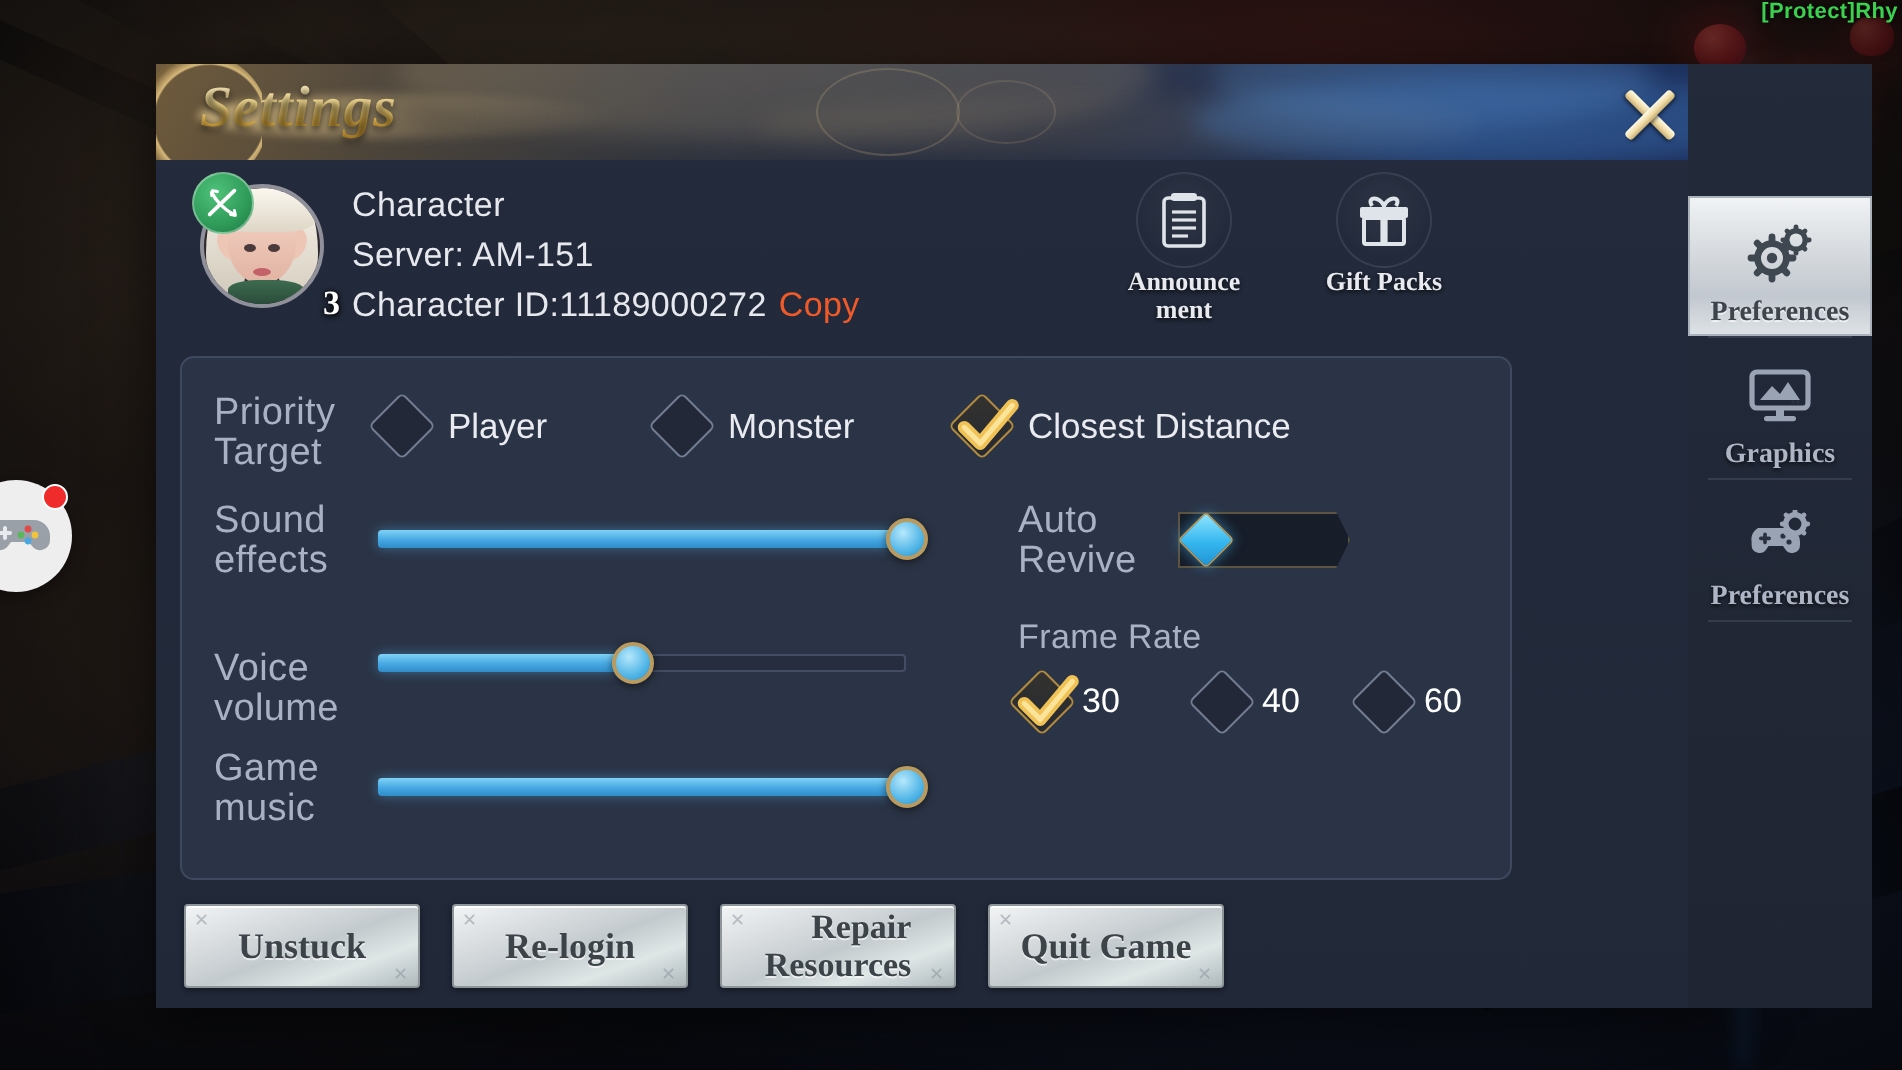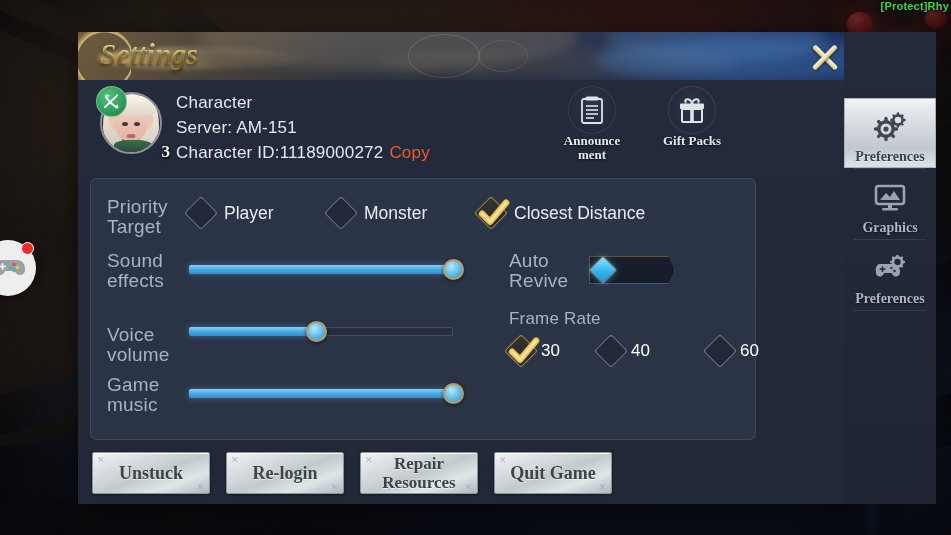--- a/index.html
+++ b/index.html
@@ -240,21 +240,21 @@
   .btn{
     min-width:118px;height:42px;padding:0 14px;
     display:flex;align-items:center;justify-content:center;text-align:center;
     background:linear-gradient(160deg,#f2f4f5 0%,#d9dde0 28%,#c3cacd 52%,#dfe6e6 74%,#aeb9bd 100%);
     border:1px solid #8d9599;border-radius:2px;box-sizing:border-box;cursor:pointer;
     box-shadow:inset 0 1px 0 rgba(255,255,255,.85),0 1px 3px rgba(0,0,0,.45);
     position:relative;overflow:hidden;
   }
   .btn .lbl{
     font-family:"Liberation Serif",serif;font-weight:bold;font-size:18px;color:#3c4349;
-    line-height:19px;text-shadow:0 1px 0 rgba(255,255,255,.6);position:relative;z-index:2;
+    line-height:19px;text-shadow:0 1px 0 rgba(255,255,255,.6);position:relative;z-index:2;text-align:right;
   }
   .btn .lbl.two{font-size:17px;}
   .btn .wm{position:absolute;top:2px;left:4px;font-size:9px;color:rgba(120,130,140,.45);z-index:1;}
   .btn .wm2{position:absolute;bottom:1px;right:5px;font-size:9px;color:rgba(120,130,140,.4);z-index:1;}
 
   
   #sidebar{
     position:absolute;left:766px;top:0;width:92px;height:472px;
     background:linear-gradient(180deg,#232a3a,#1f2532);
   }
@@ -464,21 +464,21 @@
             <path d="M9 20 L17 28 L33 9" stroke="#f0c255" stroke-width="6.5" fill="none" stroke-linecap="round" stroke-linejoin="round"></path>
             <path d="M9 20 L17 28 L33 9" stroke="#fbe49a" stroke-width="2.6" fill="none" stroke-linecap="round" stroke-linejoin="round"></path>
           </svg>
         </span>
         <span class="opt-label small">30</span>
       </div>
       <div class="opt" style="left:508px;top:26px;">
         <span class="diamond"></span>
         <span class="opt-label small">40</span>
       </div>
-      <div class="opt" style="left:617px;top:26px;">
+      <div class="opt" style="left:589px;top:26px;">
         <span class="diamond"></span>
         <span class="opt-label small">60</span>
       </div>
     </div>
 
     <div class="row" style="top:196px;height:44px;">
       <div class="row-label" style="left:16px;top:0px;">
         <div>Game</div>
         <div>music</div>
       </div>

